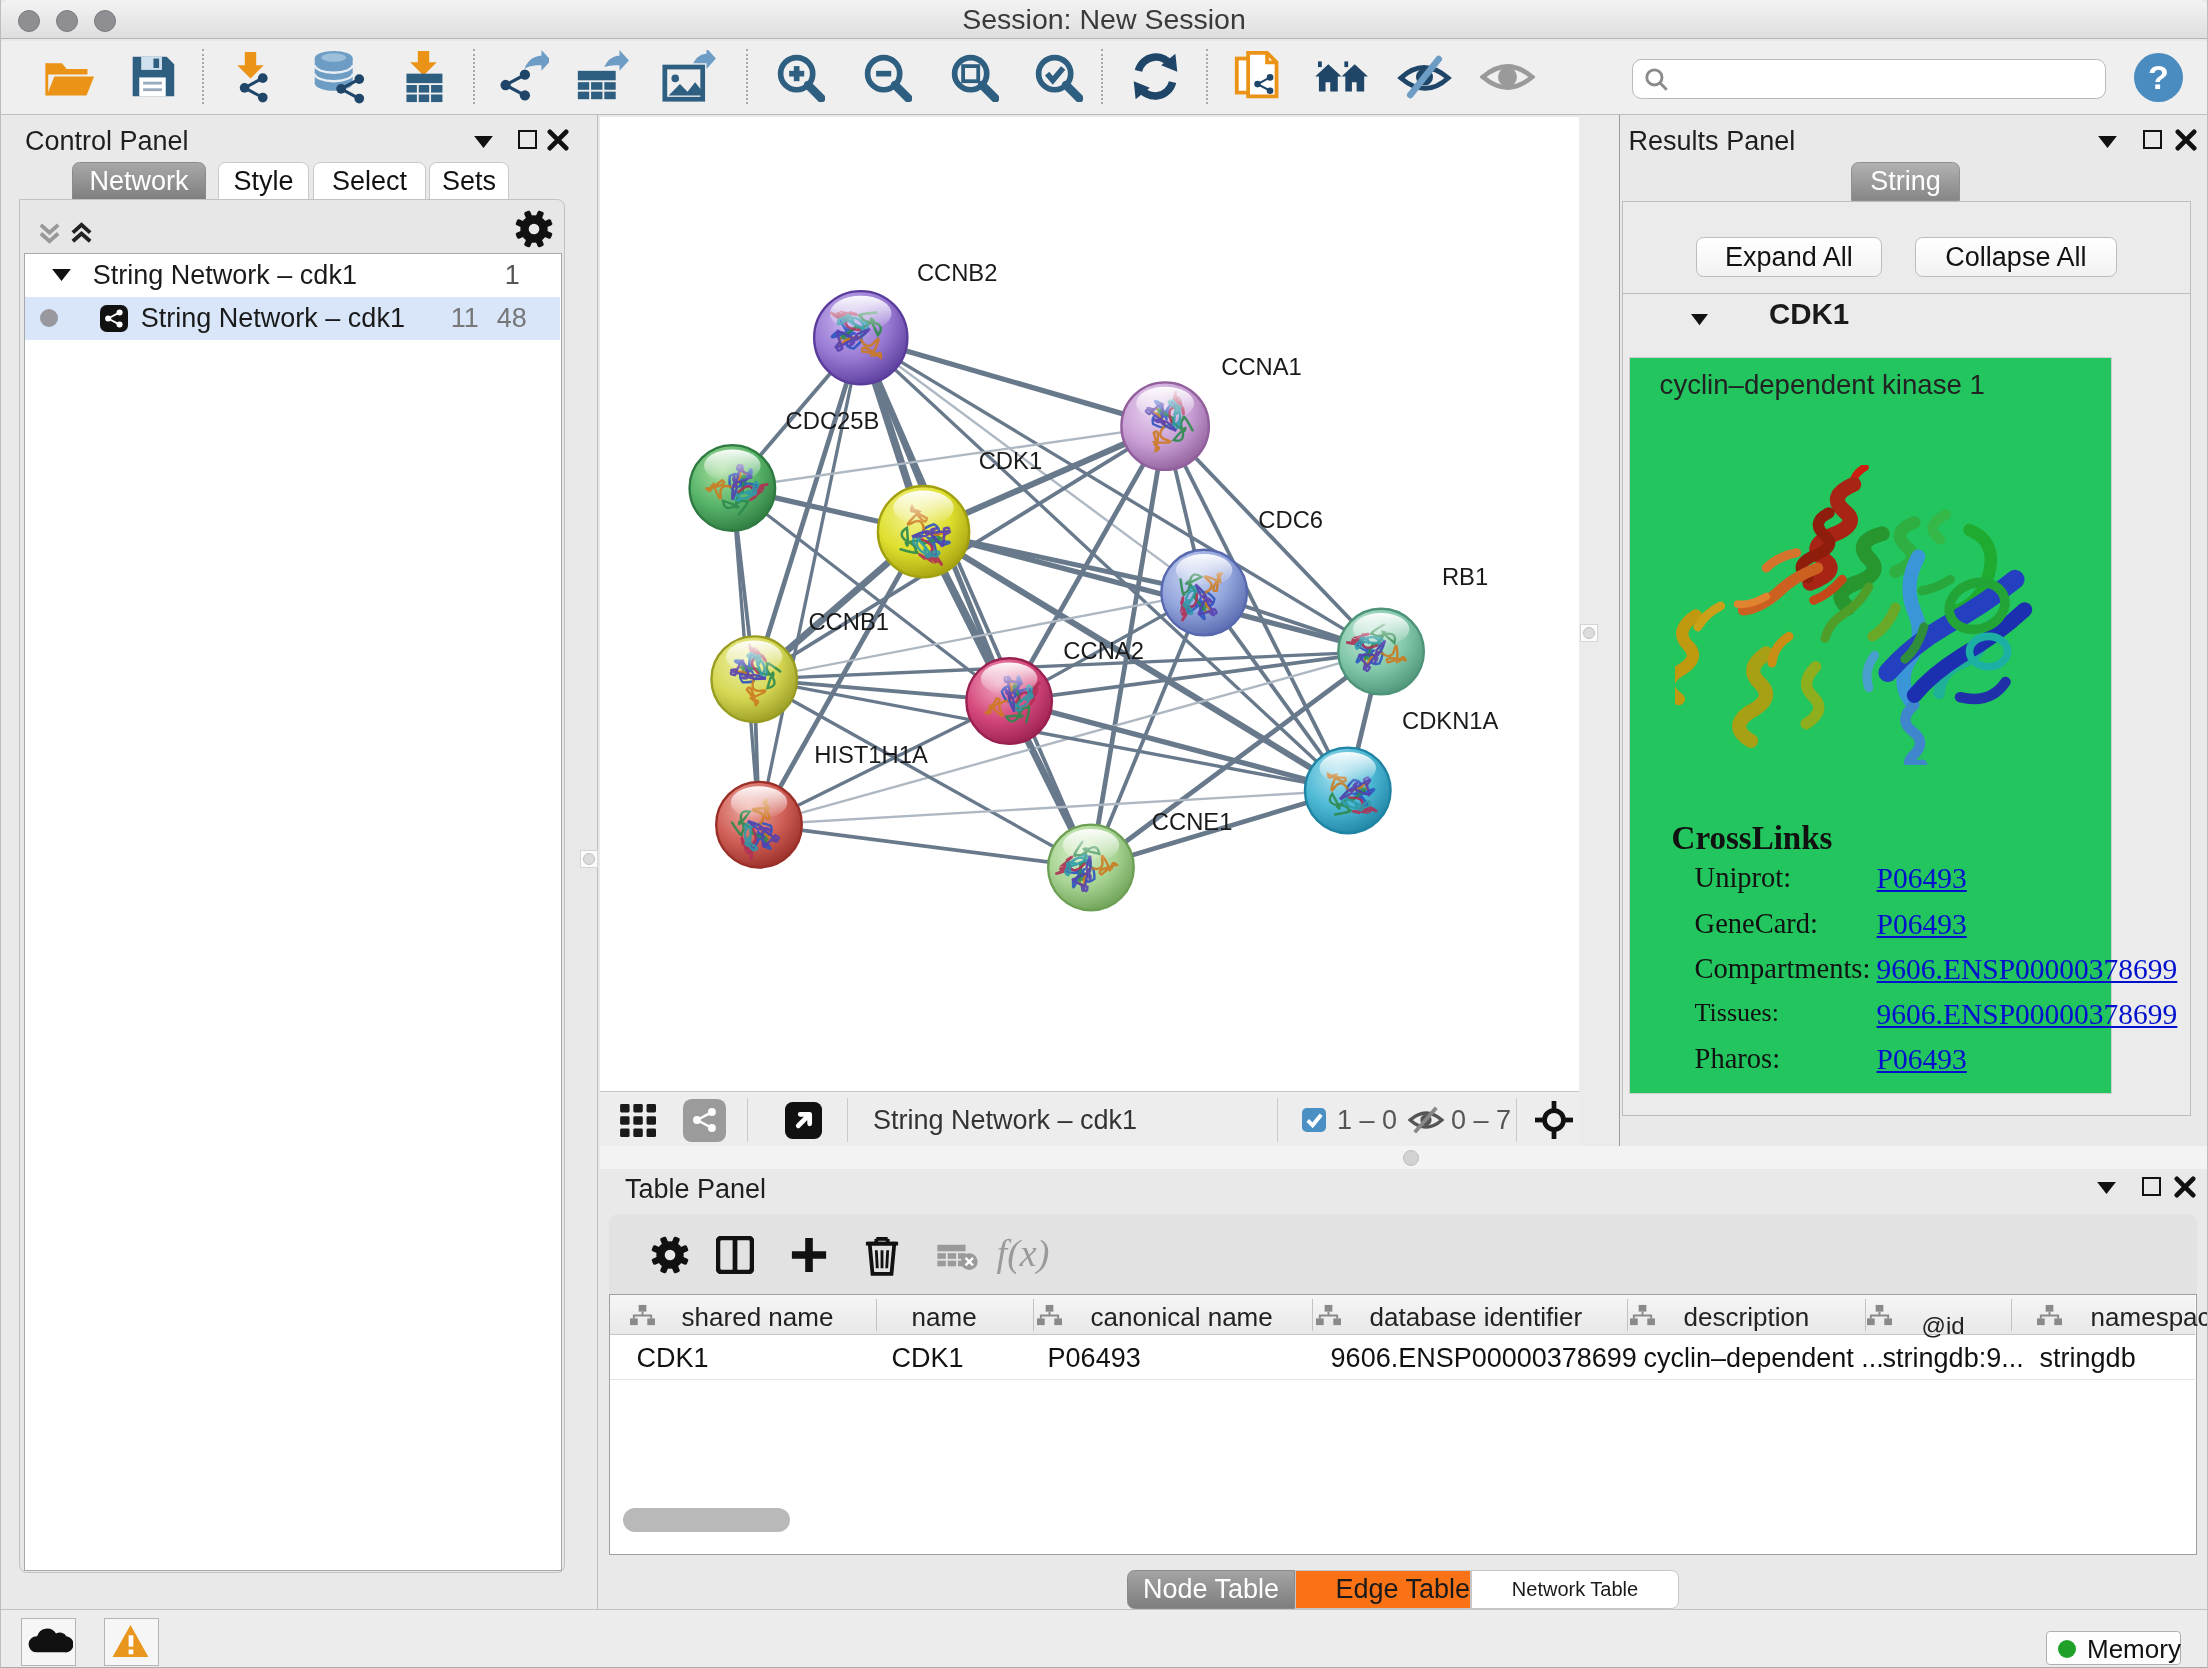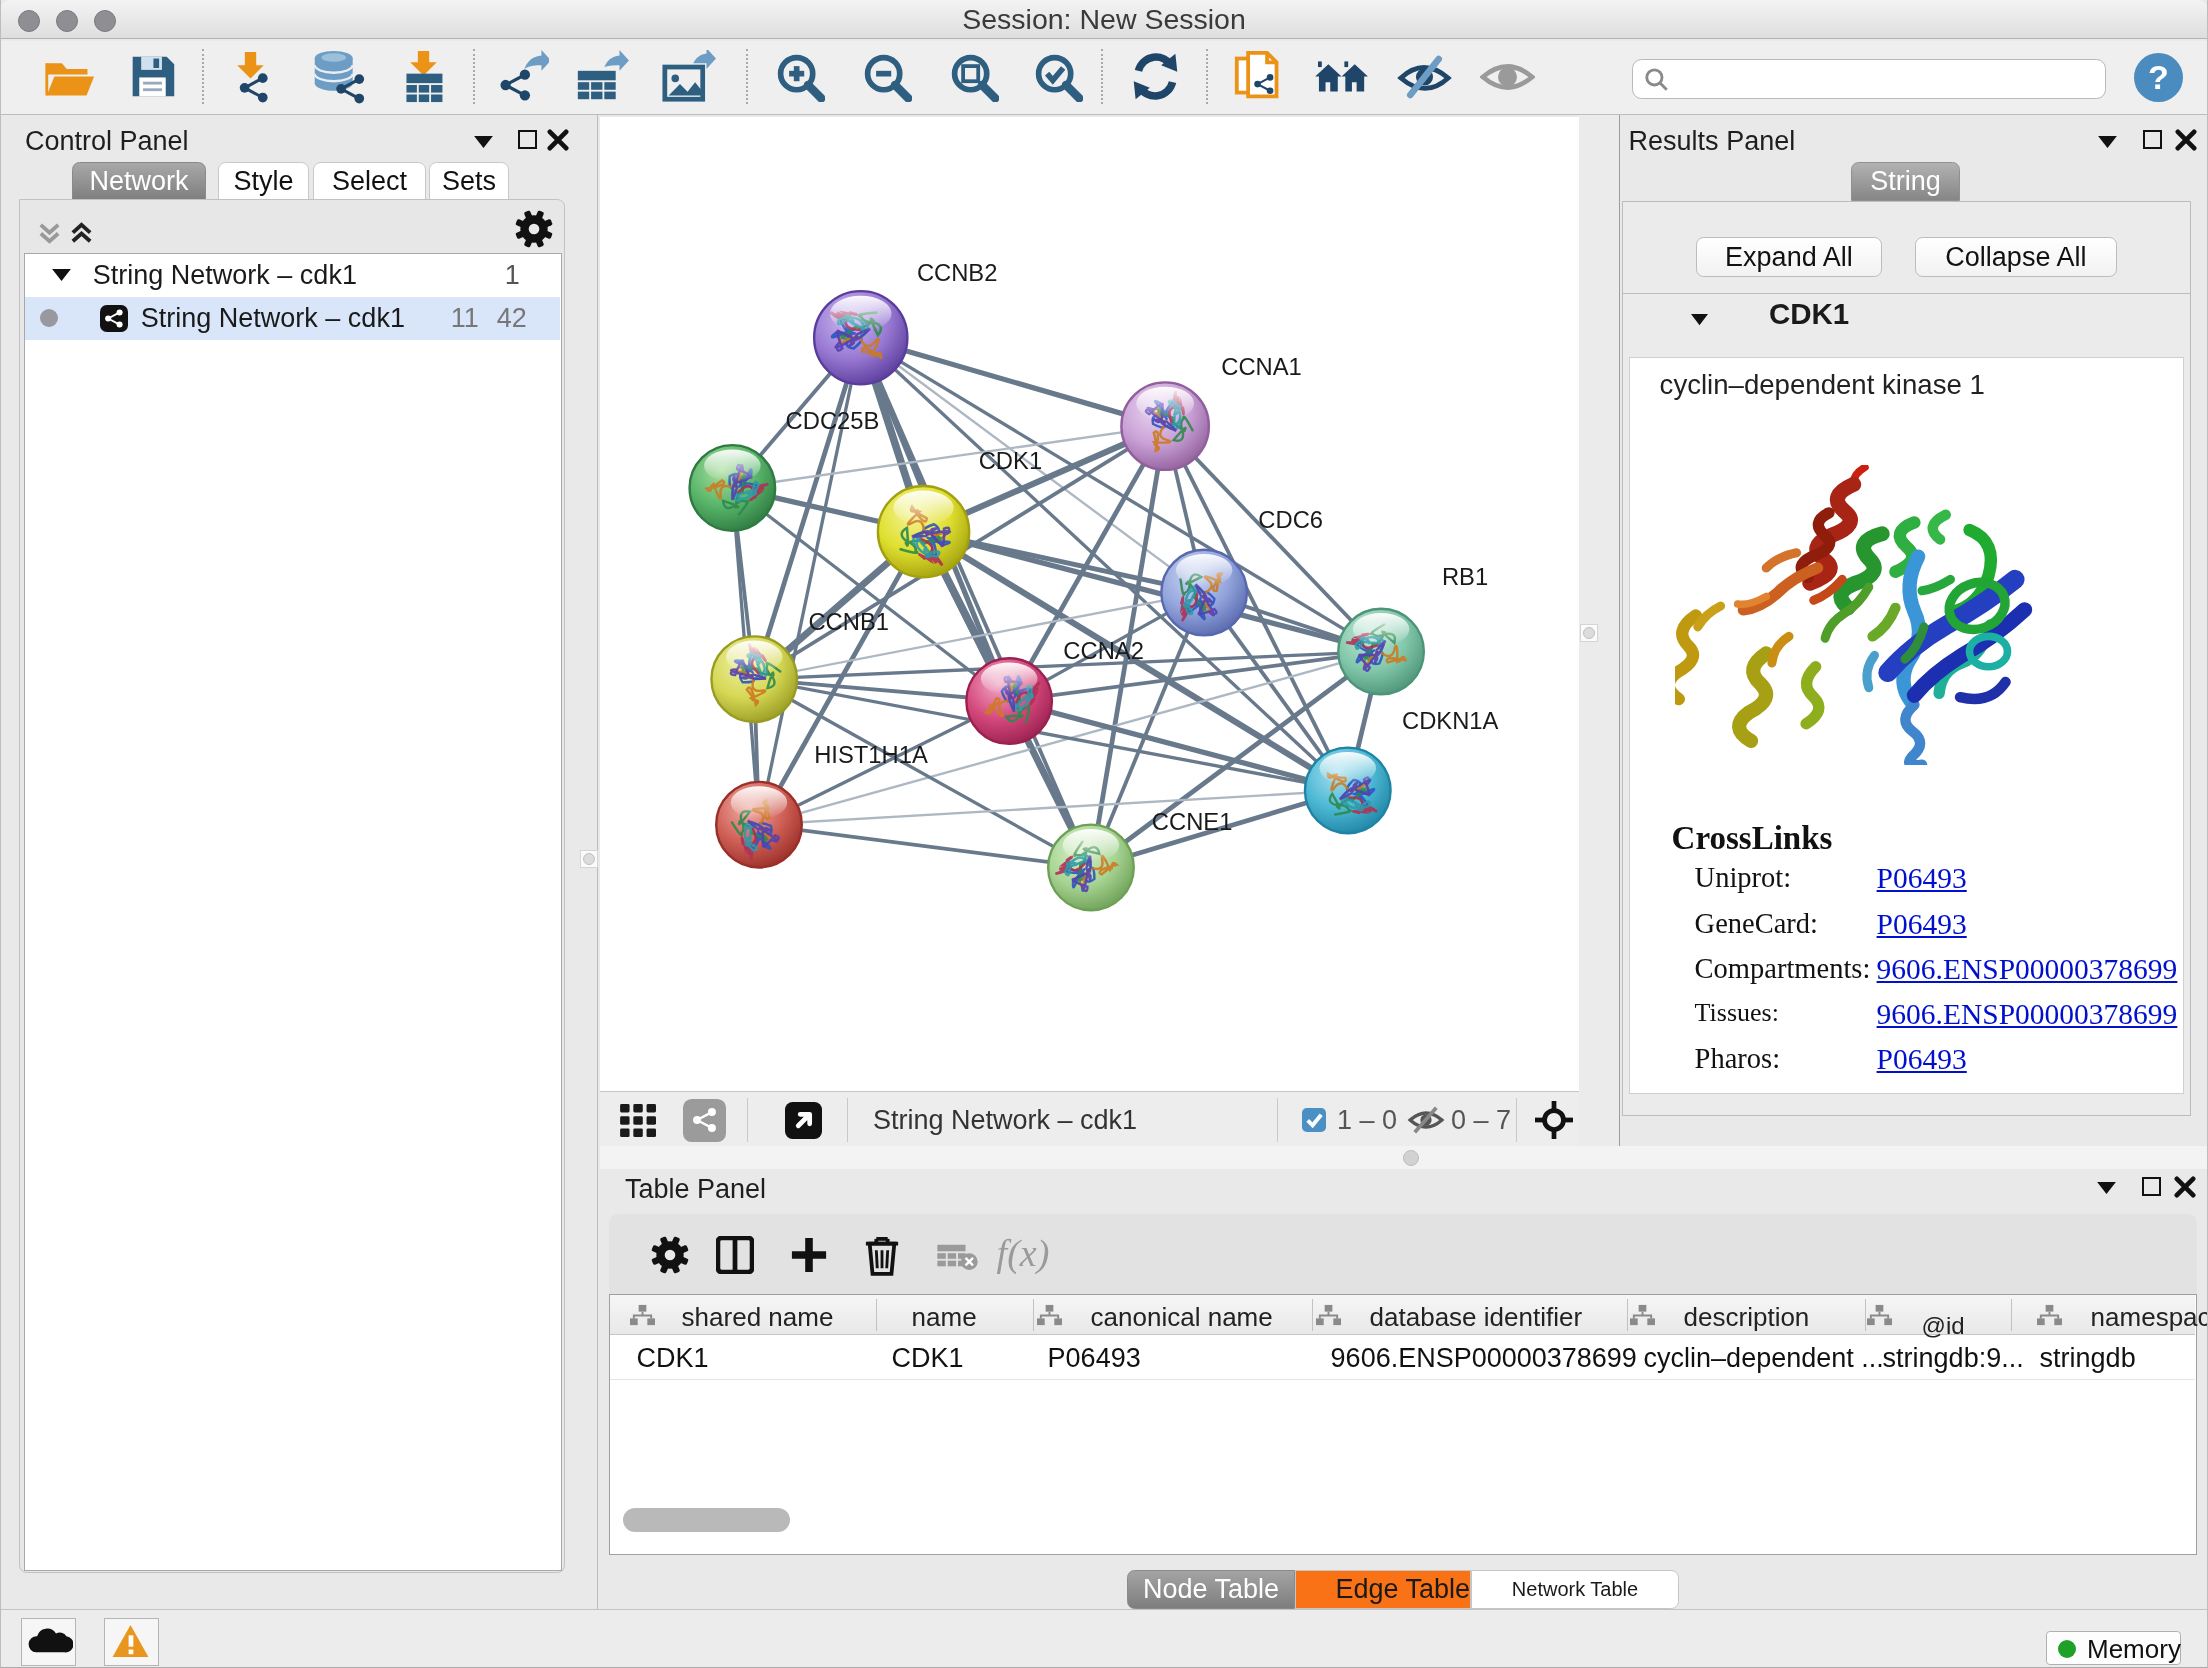--- a/index.html
+++ b/index.html
@@ -224,21 +224,21 @@
             <g stroke="#fff" stroke-width="2.0">
               <line x1="8.6" y1="14.0" x2="20.6" y2="7.6"></line>
               <line x1="8.6" y1="14.0" x2="20.6" y2="20.4"></line>
             </g>
             <circle cx="8.6" cy="14.0" r="3.2" fill="#fff"></circle>
             <circle cx="20.6" cy="7.6" r="3.2" fill="#fff"></circle>
             <circle cx="20.6" cy="20.4" r="3.2" fill="#fff"></circle>
           </svg></div>
 <div class="abs" style="left:116px;top:5.7px;font-size:27px">String Network – cdk1</div>
 <div class="abs" style="left:426px;top:5.7px;font-size:27px;color:#777">11</div>
-<div class="abs" style="left:472px;top:5.7px;font-size:27px;color:#777">42</div>
+<div class="abs" style="left:472px;top:5.7px;font-size:27px;color:#777">48</div>
       </div>
 </div>
 </div>
 <div class="abs" style="left:580px;top:850px;width:18px;height:18px;background:#fbfbfb;border:1px solid #d5d5d5">
 <div style="position:absolute;left:1.9px;top:1.9px;width:12.4px;height:12.4px;border-radius:50%;background:#dcdcdc;border:1px solid #c0c0c0"></div>
   </div>
 <div class="abs" style="left:600px;top:117px;width:979px;height:974px;background:#fff">
 <svg width="980" height="974" viewBox="0 0 1030 1024" xmlns="http://www.w3.org/2000/svg" style="position:absolute;left:0;top:0">
 <defs>
 <radialGradient id="gCCNB2" cx="0.38" cy="0.3" r="0.75">
@@ -492,21 +492,21 @@
     </svg>
 <div class="abs" style="left:231px;top:47px;width:109px;height:39px;background:linear-gradient(#b2b2b2,#868686);border:1px solid #909090;border-radius:7.6px 7.6px 0 0;color:#fff;font-size:27px;text-align:center;line-height:37px">String</div>
 <div class="abs" style="left:1.9px;top:86px;width:569px;height:915px;border:1px solid #bcbcbc;background:#ebebeb">
 <div class="btn abs" style="left:73px;top:35px;width:186px;height:40px;line-height:38px">Expand All</div>
 <div class="btn abs" style="left:292px;top:35px;width:202px;height:40px;line-height:38px">Collapse All</div>
 <div class="abs" style="left:0;top:91px;width:567px;border-top:1px solid #bcbcbc"></div>
 <svg class="abs" style="left:68px;top:111px" width="17" height="14.3" viewBox="0 0 18 15">
         <path d="M0 1 h18 l-9 12z" fill="#111"></path>
       </svg>
 <div class="abs" style="left:146px;top:95px;font-size:29.5px;font-weight:bold">CDK1</div>
-<div class="abs" style="left:5.7px;top:155px;width:555px;height:737px;background:#ffffff;border:1px solid #cfcfcf">
+<div class="abs" style="left:5.7px;top:155px;width:483px;height:737px;background:#22c55e;border:1px solid #cfcfcf">
 <div class="abs" style="left:30px;top:11.4px;font-size:27.6px;color:#222">cyclin–dependent kinase 1</div>
 <svg width="361" height="300" viewBox="0 0 380 315" style="position:absolute;left:45px;top:107px">
 <path d="M200 2 q-14 8 -12 20" fill="none" stroke="#cc1f10" stroke-width="8" stroke-linecap="round" opacity="1.0"></path>
 <path d="M188 20 q-28 12 -10 28 q18 14 -14 26 q-26 12 -6 26 q16 12 -16 24" fill="none" stroke="#a82414" stroke-width="16" stroke-linecap="round" opacity="1.0"></path>
 <path d="M162 50 q-20 10 -4 24 q14 12 -14 22 q-20 10 -4 22" fill="none" stroke="#8f1d0c" stroke-width="12" stroke-linecap="round" opacity="1.0"></path>
 <path d="M150 108 q-26 10 -42 26 q-18 16 -36 18" fill="none" stroke="#cc6020" stroke-width="12" stroke-linecap="round" opacity="1.0"></path>
 <path d="M128 92 q-20 4 -32 16" fill="none" stroke="#d4742c" stroke-width="9.5" stroke-linecap="round" opacity="1.0"></path>
 <path d="M96 138 q-18 10 -30 8" fill="none" stroke="#e08430" stroke-width="8" stroke-linecap="round" opacity="1.0"></path>
 <path d="M22 158 q-24 16 -8 32 q14 14 -12 28 q-18 14 2 28" fill="none" stroke="#bf9a10" stroke-width="13" stroke-linecap="round" opacity="1.0"></path>
 <path d="M48 148 q-16 8 -24 22" fill="none" stroke="#caa018" stroke-width="9.5" stroke-linecap="round" opacity="1.0"></path>

